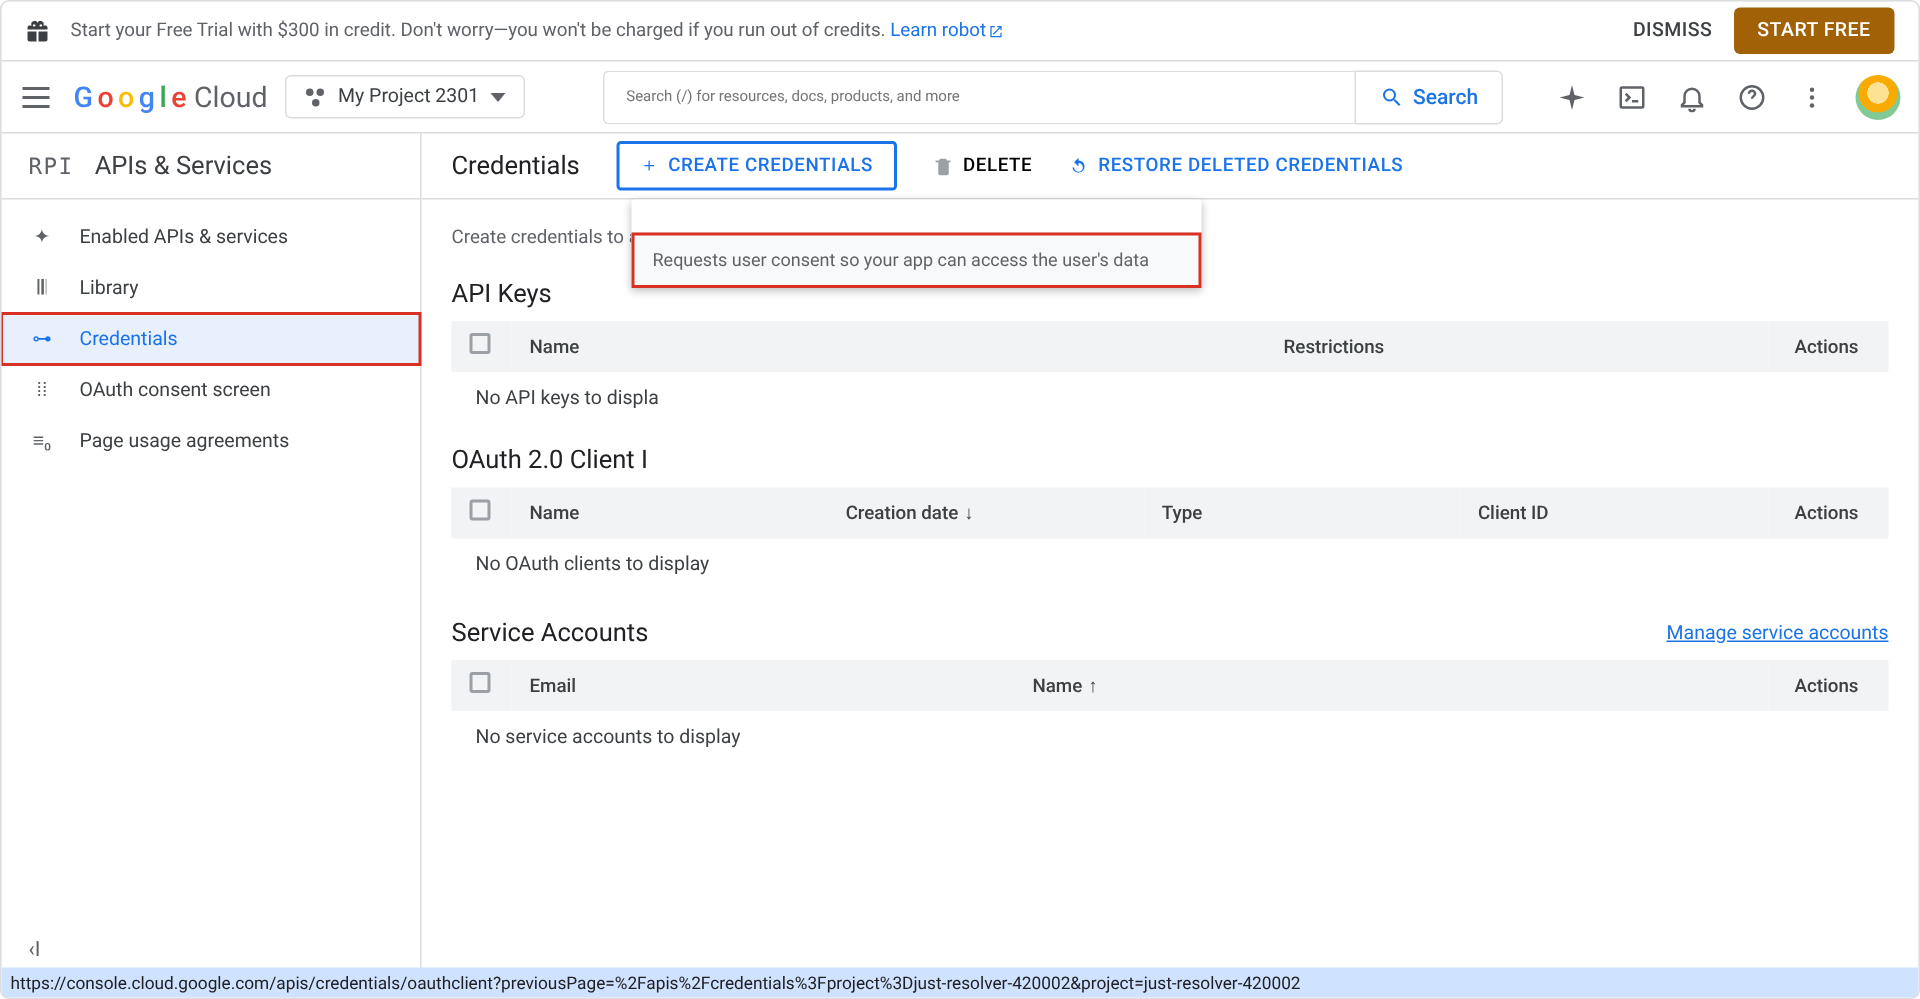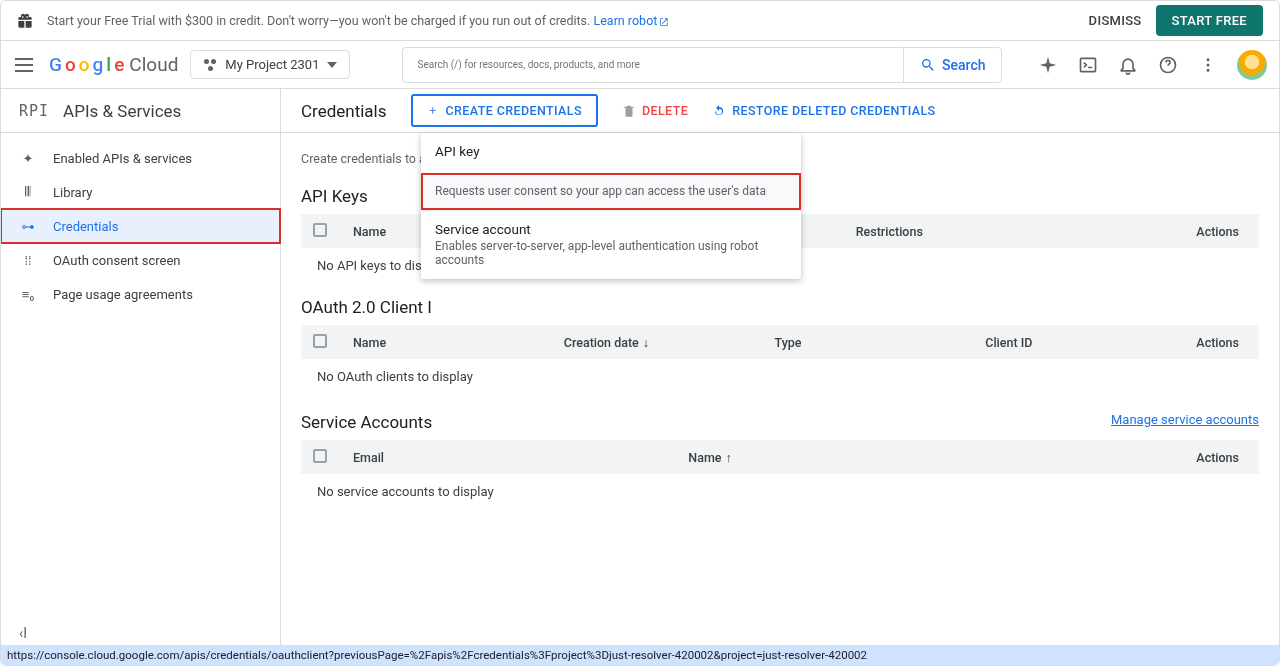--- a/index.html
+++ b/index.html
@@ -5,21 +5,21 @@
   * { box-sizing: border-box; margin: 0; padding: 0; font-family: "Google Sans", Roboto, Arial, sans-serif; }
   body { font-size: 13px; color: #202124; background: #fff; width:1280px; height:666px; overflow:hidden; border:1px solid #dadce0; border-radius:6px; position:relative;}
   a { text-decoration: none; }
 
   
   .trial-bar { height:40px; display:flex; align-items:center; padding:0 16px; border-bottom:1px solid #dadce0; font-size:12.5px; color:#5f6368; gap:14px;}
   .trial-bar .gift { font-size:16px; color:#3c4043;}
   .trial-bar .msg { flex:1; }
   .trial-bar .msg a { color:#1a73e8; }
   .trial-bar .dismiss { font-weight:500; color:#3c4043; letter-spacing:.3px; cursor:pointer; font-size:13px;}
-  .start-free { background:#0f766e; color:#fff; padding:8px 16px; border-radius:4px; font-weight:500; font-size:13px; letter-spacing:.3px; cursor:pointer;}
+  .start-free { background:#a16207; color:#fff; padding:8px 16px; border-radius:4px; font-weight:500; font-size:13px; letter-spacing:.3px; cursor:pointer;}
 
   
   .top-bar { height:48px; display:flex; align-items:center; padding:0 12px; gap:12px; border-bottom:1px solid #dadce0;}
   .hamburger { width:24px; height:24px; display:flex; flex-direction:column; justify-content:center; gap:4px; cursor:pointer; padding:0 2px;}
   .hamburger span { height:2px; background:#5f6368; width:18px;}
   .logo { display:flex; align-items:baseline; gap:3px; font-size:19px; cursor:pointer;}
   .logo .g1{color:#4285f4;font-weight:500}.logo .g2{color:#ea4335;font-weight:500}.logo .g3{color:#fbbc04;font-weight:500}.logo .g4{color:#4285f4;font-weight:500}.logo .g5{color:#34a853;font-weight:500}.logo .g6{color:#ea4335;font-weight:500}
   .logo .cloud { color:#5f6368; font-weight:400; margin-left:2px;}
   .project-picker { border:1px solid #dadce0; border-radius:4px; padding:6px 12px; display:flex; align-items:center; gap:8px; cursor:pointer; font-size:13px; color:#3c4043;}
   .project-picker .dots { display:inline-flex; width:14px; height:14px; position:relative;}
@@ -43,27 +43,27 @@
   .side-item.active { color:#1a73e8; background:#e8f0fe;}
   .side-item .sic { width:18px; text-align:center; color:#5f6368;}
   .side-item.active .sic { color:#1a73e8;}
   .side-hl { outline:2px solid #d93025; outline-offset:-1px;}
   .sidebar-collapse { position:absolute; bottom:24px; left:18px; color:#5f6368; font-size:14px; cursor:pointer;}
 
   .main { flex:1; position:relative; padding:0 0 0 0; overflow:hidden;}
   .page-head { height:44px; border-bottom:1px solid #dadce0; display:flex; align-items:center; gap:24px; padding:0 20px;}
   .page-title { font-size:17px; color:#202124;}
   .btn-outline-blue { border:2px solid #1a73e8; color:#1a73e8; background:#fff; padding:6px 14px; border-radius:3px; font-size:12.5px; font-weight:500; letter-spacing:.4px; display:flex; align-items:center; gap:6px; cursor:pointer;}
-  .btn-flat { color:#ef4444; font-size:12.5px; font-weight:500; letter-spacing:.4px; display:flex; align-items:center; gap:6px; cursor:pointer;}
+  .btn-flat { color:#000000; font-size:12.5px; font-weight:500; letter-spacing:.4px; display:flex; align-items:center; gap:6px; cursor:pointer;}
   .btn-flat.blue { color:#1a73e8;}
 
   .content { padding:18px 20px; position:relative;}
   .subtext { font-size:12.5px; color:#5f6368; margin-bottom:20px;}
   .section-title { font-size:17px; color:#202124; margin:14px 0 8px;}
-  .sa-row { display:flex; justify-content:space-between; align-items:flex-start; margin:18px 0 8px;}
+  .sa-row { display:flex; justify-content:space-between; align-items:center; margin:18px 0 8px;}
   .link-u { color:#1a73e8; text-decoration:underline; font-size:13px; cursor:pointer;}
 
   table { width:100%; border-collapse:collapse; font-size:13px;}
   thead tr { background:#f1f3f4; height:34px;}
   th { text-align:left; font-weight:500; color:#3c4043; padding:0 12px; font-size:12.5px;}
   th.actions { text-align:right; padding-right:20px;}
   .empty-row td { padding:10px 16px; color:#3c4043; font-size:13px;}
   .chk { width:14px; height:14px; border:2px solid #9aa0a6; border-radius:2px; display:inline-block;}
   .sort-arrow { font-weight:700; margin-left:4px;}
 
@@ -210,28 +210,23 @@
       <div class="btn-flat blue">
         <svg width="14" height="14" viewBox="0 0 24 24" fill="#1a73e8">
             <path d="M12 5V2L7 7l5 5V8a5 5 0 11-5 5H5a7 7 0 107-8z"></path>
           </svg>
         <span>RESTORE DELETED CREDENTIALS</span>
       </div>
     </div>
 
     <div class="dropdown">
       <div class="dd-item">
-        <div class="dd-title">API key</div>
       </div>
       <div class="dd-item hl">
         <div class="dd-desc">Requests user consent so your app can access the user's data</div>
-      </div>
-      <div class="dd-item">
-        <div class="dd-title">Service account</div>
-        <div class="dd-desc">Enables server-to-server, app-level authentication using robot accounts</div>
       </div>
     </div>
 
     <div class="content">
       <div class="subtext">Create credentials to ac</div>
 
       <div class="section-title">API Keys</div>
       <table>
         <thead>
             <tr>

